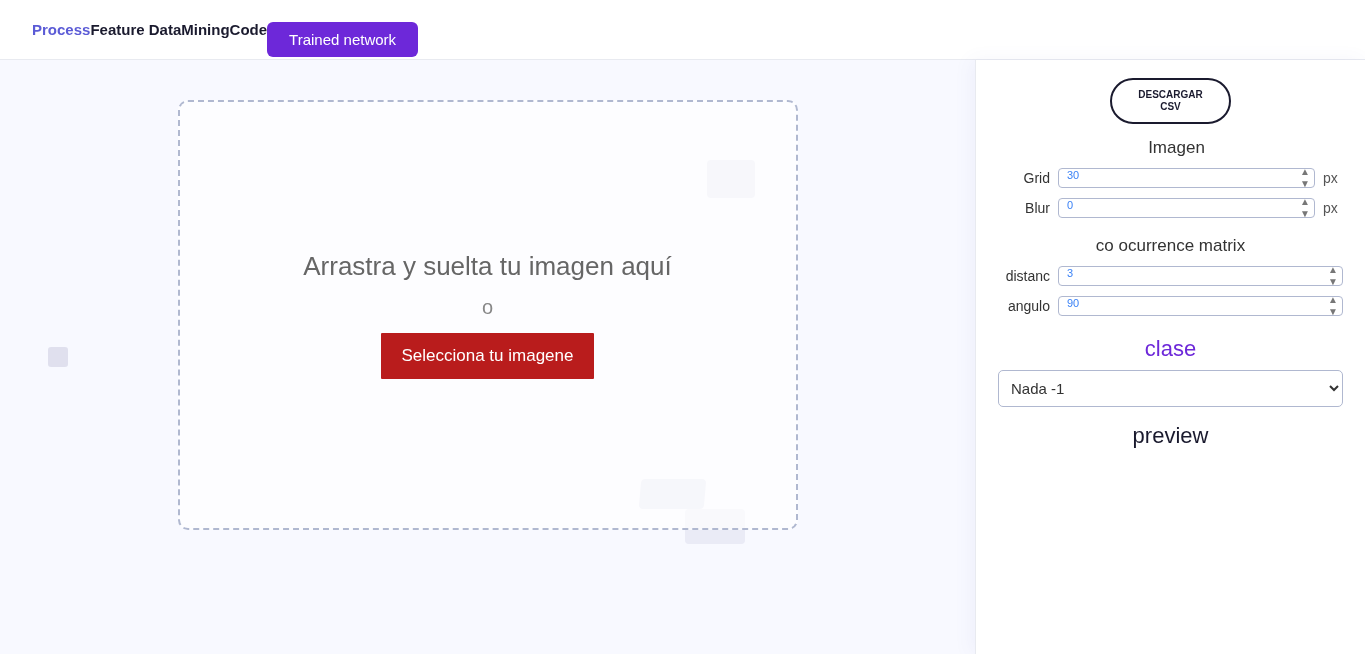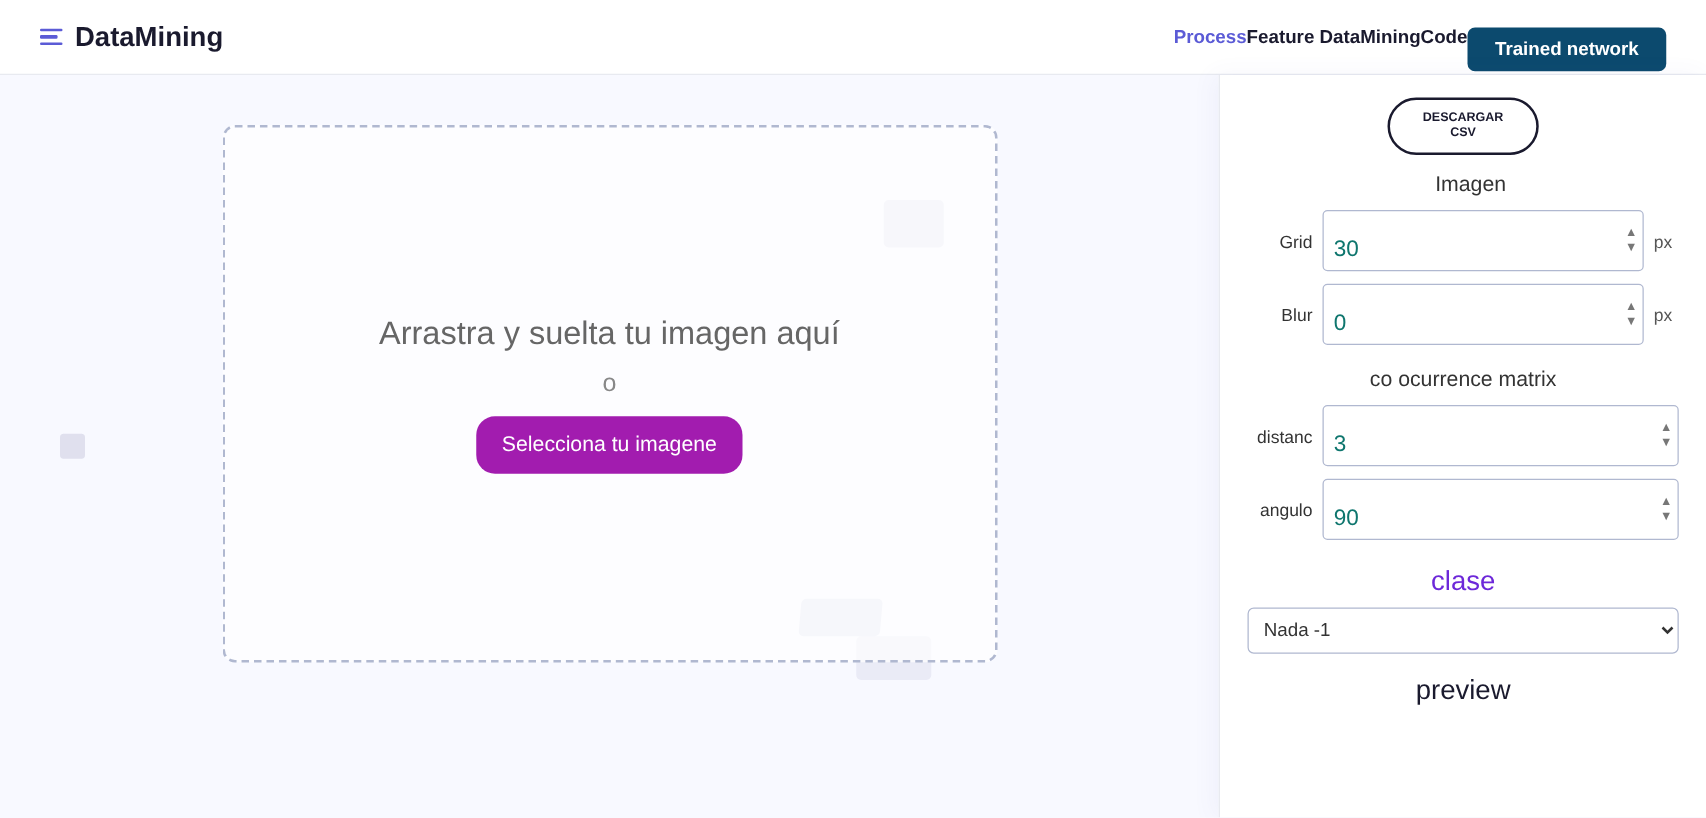--- a/index.html
+++ b/index.html
@@ -52,27 +52,27 @@
       font-size: 15px;
       font-weight: 600;
       color: #5b5bd6;
       cursor: pointer;
       text-decoration: none;
     }
     .nav-link.dark {
       color: #1a1a2e;
     }
     .nav-btn {
-      background: #0c4a6e;
+      background: #6d28d9;
       color: #fff;
       border: none;
       border-radius: 6px;
       padding: 9px 22px;
       font-size: 15px;
-      font-weight: 700;
+      font-weight: 400;
       cursor: pointer;
       margin-top: 19px;
     }
 
     
     .main {
       display: flex;
       height: calc(654px - 60px);
     }
 
@@ -145,24 +145,24 @@
     .drop-zone-text-main {
       font-size: 26px;
       font-weight: 500;
       color: #666;
     }
     .drop-zone-or {
       font-size: 20px;
       color: #888;
     }
     .drop-zone-btn {
-      background: #a21caf;
+      background: #b91c1c;
       color: #fff;
       border: none;
-      border-radius: 15px;
+      border-radius: 1px;
       padding: 13px 20px;
       font-size: 17px;
       font-weight: 500;
       cursor: pointer;
     }
 
     
     .right-panel {
       width: 390px;
       background: #fff;
@@ -232,23 +232,23 @@
     .config-input-wrap {
       flex: 1;
       position: relative;
       display: flex;
       align-items: center;
     }
     .config-input-wrap input {
       width: 100%;
       border: 1px solid #b0b8d0;
       border-radius: 4px;
-      padding: 20px 22px 6px 8px;
-      font-size: 18px;
-      color: #0f766e;
+      padding: 0 22px 6px 8px;
+      font-size: 11px;
+      color: #3b82f6;
       outline: none;
     }
     .spinner-btns {
       position: absolute;
       right: 2px;
       top: 50%;
       transform: translateY(-50%);
       display: flex;
       flex-direction: column;
       gap: 0;
@@ -302,28 +302,20 @@
       font-weight: 500;
       color: #1a1a2e;
       text-align: center;
       margin-top: 4px;
     }
   </style>
 </head>
 <body>
 
 <header class="header">
-  <div class="logo-area">
-    <div class="logo-icon">
-      <span></span>
-      <span></span>
-      <span></span>
-    </div>
-    <span class="logo-text">DataMining</span>
-  </div>
   <nav class="nav">
     <a class="nav-link">Process</a>
     <a class="nav-link dark">Feature DataMining</a>
     <a class="nav-link dark">Code</a>
     <button class="nav-btn">Trained network</button>
   </nav>
 </header>
 
 <div class="main">
 

